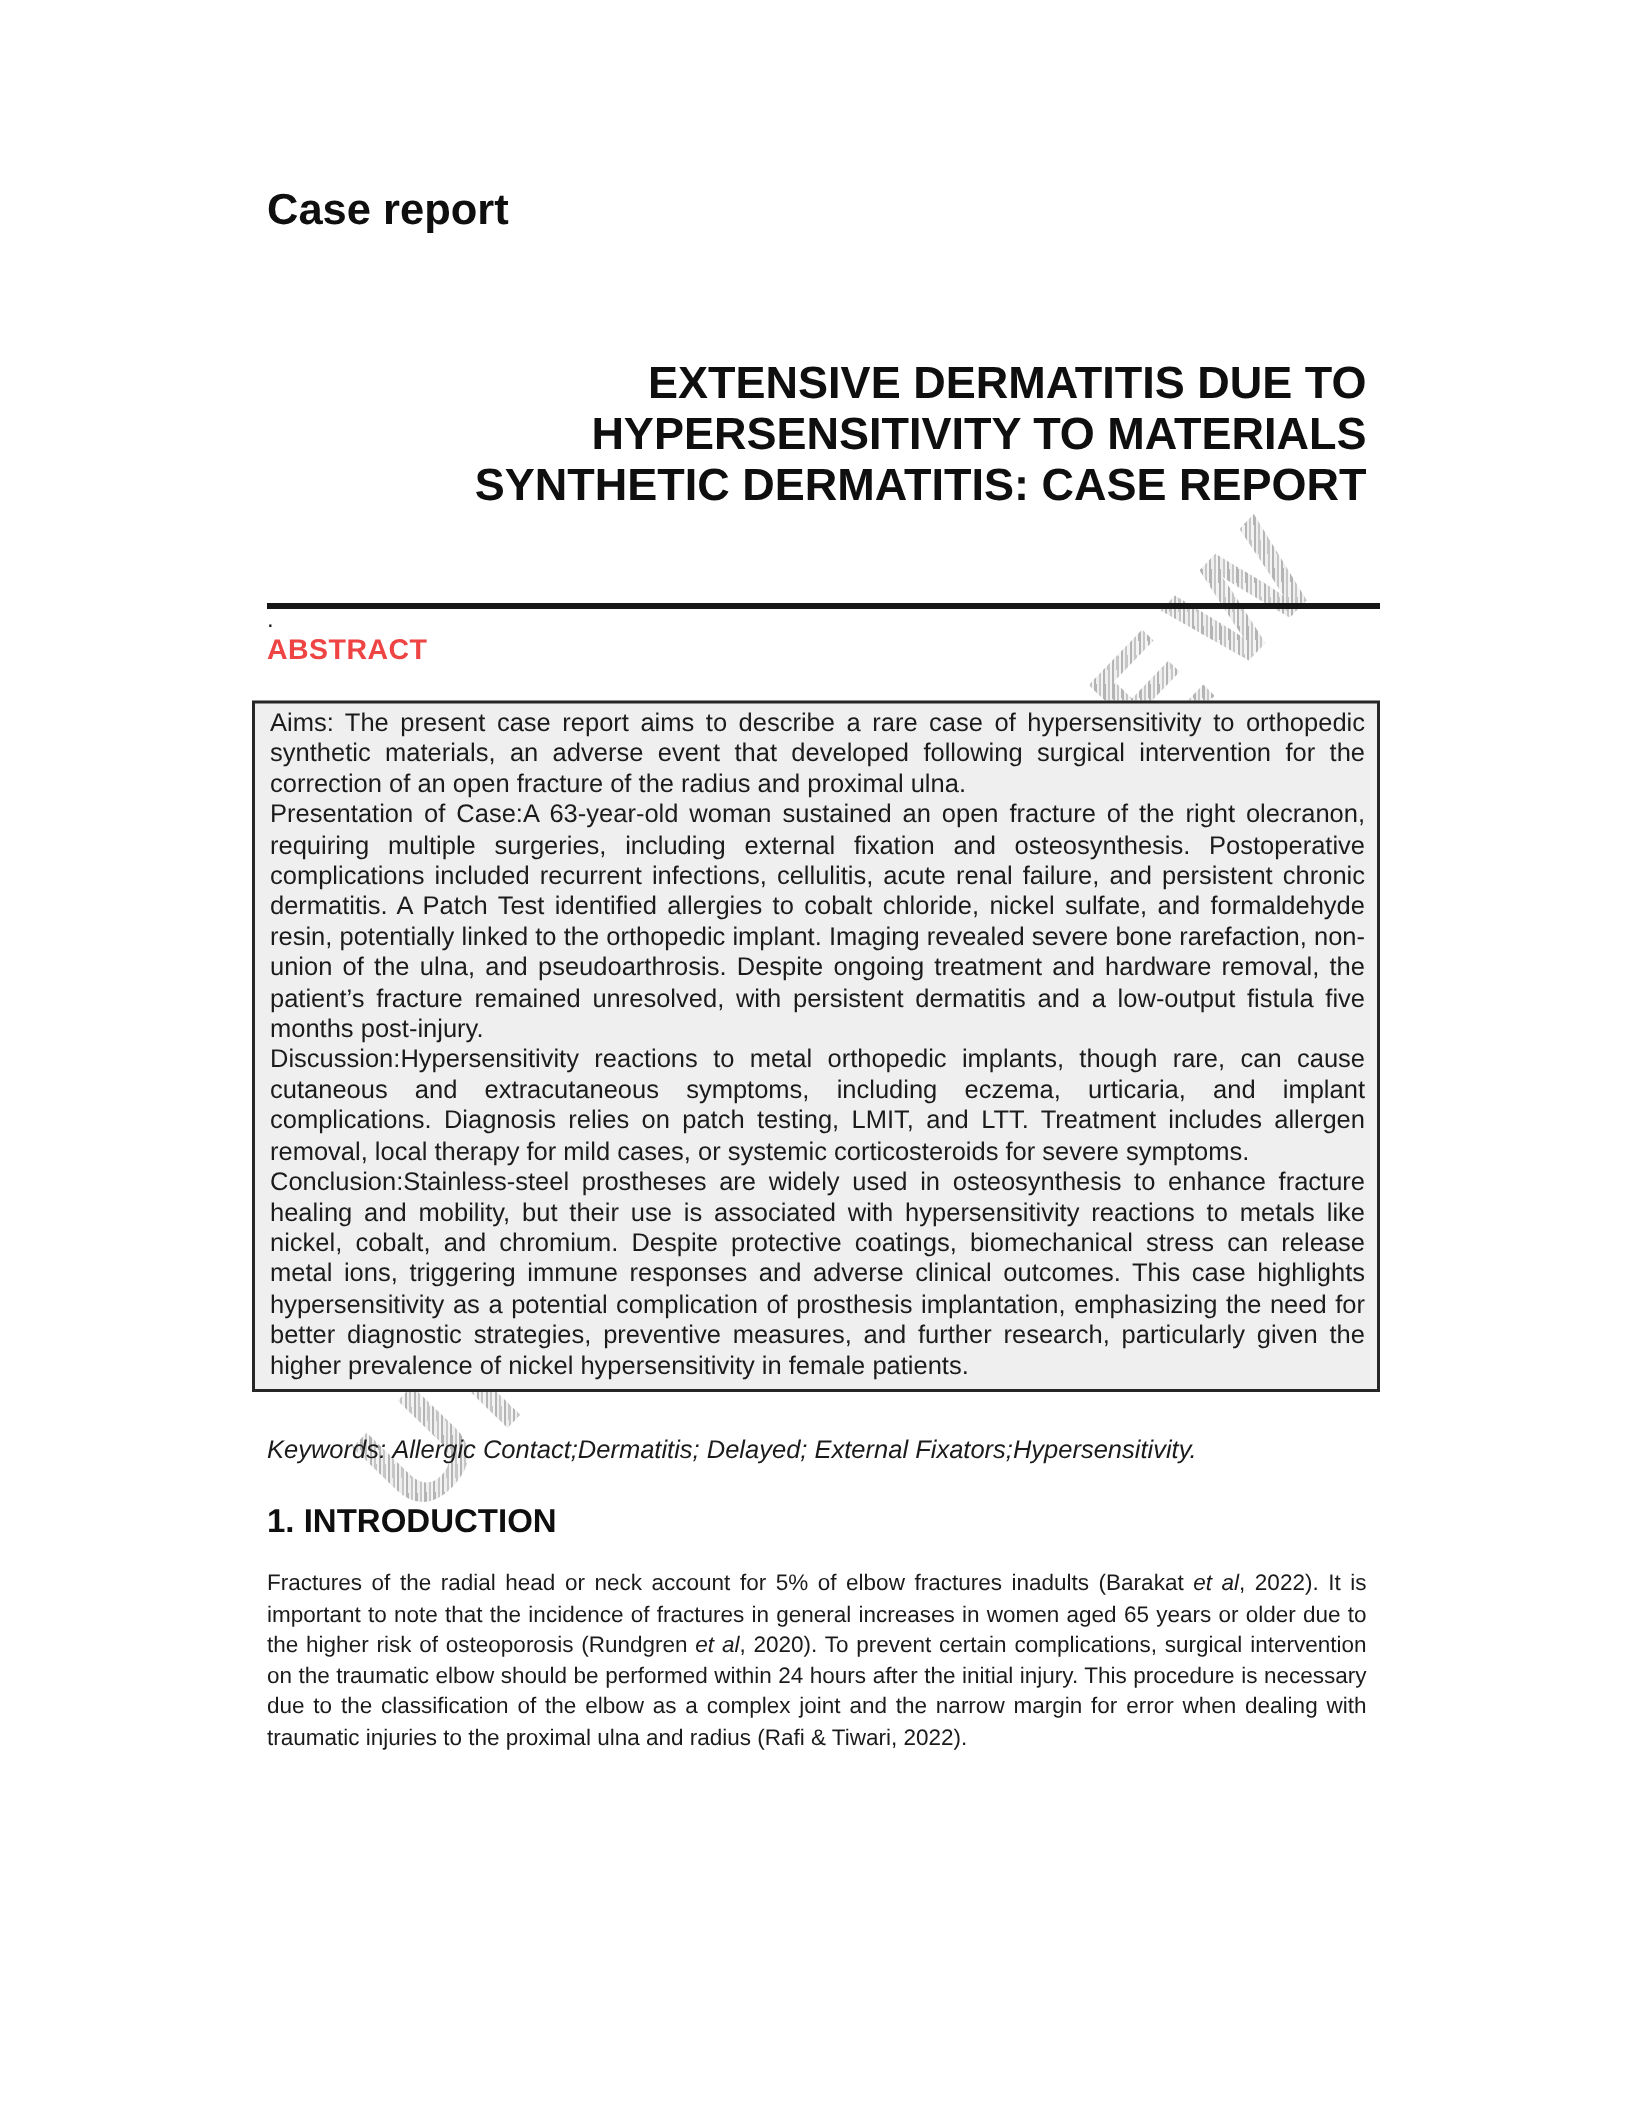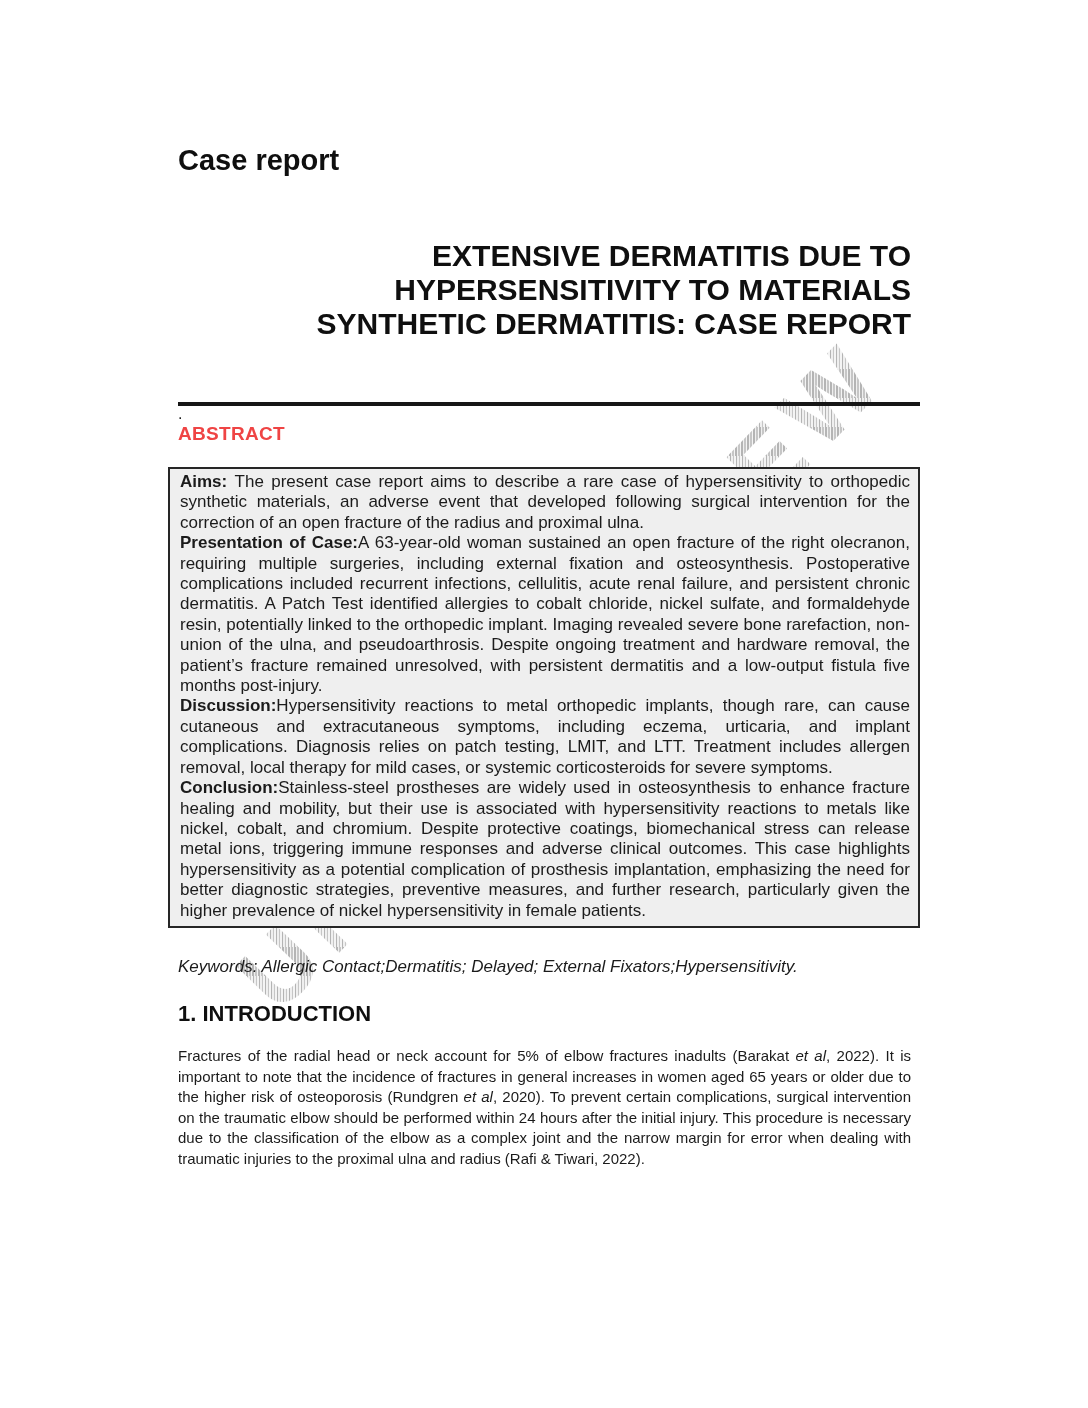--- a/index.html
+++ b/index.html
@@ -45,21 +45,21 @@
       -webkit-background-clip: text;
       background-clip: text;
     }
   }
 
   
   .layer { position: absolute; z-index: 1; }
 
   .category {
     left: 178px;
-    top: 144px;
+    top: 124px;
     font-size: 29px;
     font-weight: bold;
     color: #0f0f0f;
   }
 
   .title {
     left: 178px;
     right: 177px;
     top: 239px;
     margin: 0;
@@ -102,21 +102,21 @@
     box-sizing: border-box;
     background: #efefef;
     border: 2px solid #262626;
     padding: 3px 8px 5px 10px;
     font-size: 17px;
     line-height: 20.4px;
     text-align: justify;
     color: #1b1b1b;
   }
   .abs-box p { margin: 0; }
-  .run-b { font-weight: bold; }
+  .run-b { font-weight: normal; }
   .run-i { font-style: italic; }
 
   .keywords {
     left: 178px;
     top: 957px;
     width: 733px;
     margin: 0;
     font-size: 17px;
     font-style: italic;
     color: #1b1b1b;

